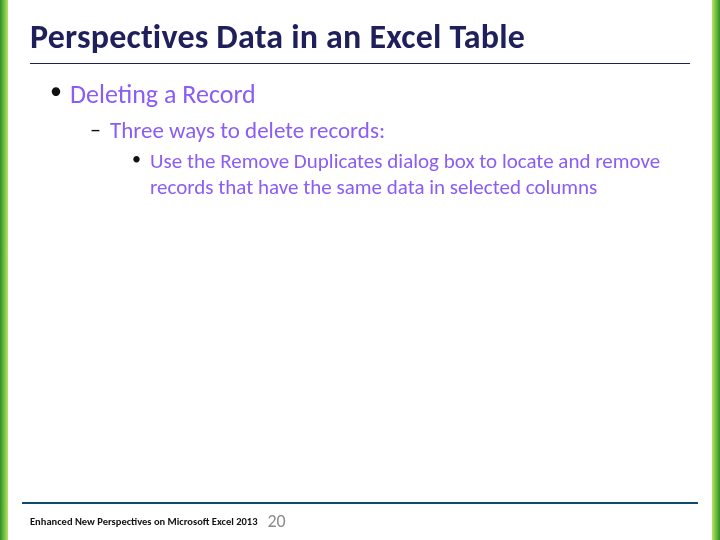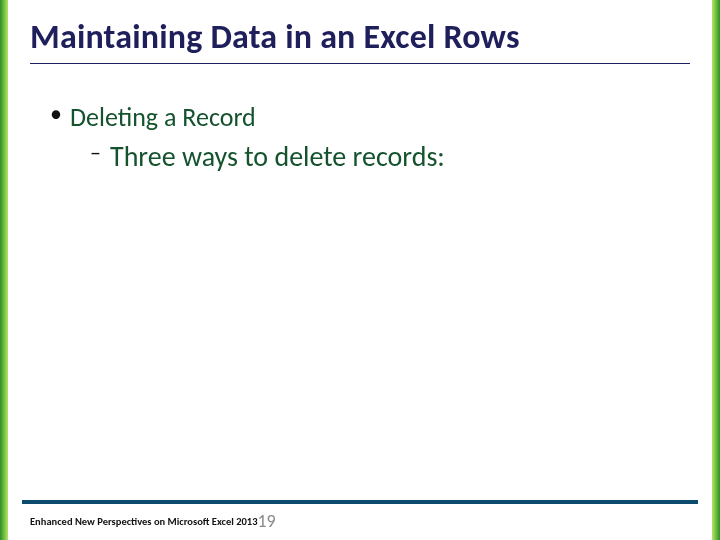--- a/index.html
+++ b/index.html
@@ -38,40 +38,39 @@
     letter-spacing: 0.2px;
   }
   .title-rule {
     margin: 0 22px 10px 22px;
     border: none;
     border-top: 1.5px solid #1f1f5c;
   }
   .content {
     flex: 1;
     padding: 0 26px 0 26px;
-    color: #14532d;
-    margin-top: 23px;
+    color: #8b5cf6;
   }
   .lvl1 {
     font-size: 26px;
     margin: 4px 0 6px 16px;
     position: relative;
     padding-left: 20px;
   }
   .lvl1::before {
     content: "•";
     position: absolute;
     left: 0;
     top: 0;
     color: #111;
     font-size: 24px;
     line-height: 1.1;
   }
   .lvl2 {
-    font-size: 28px;
+    font-size: 23px;
     margin: 0 0 4px 56px;
     position: relative;
     padding-left: 20px;
   }
   .lvl2::before {
     content: "–";
     position: absolute;
     left: 0;
     top: 0;
     color: #111;
@@ -86,26 +85,26 @@
   }
   .lvl3::before {
     content: "•";
     position: absolute;
     left: 0;
     top: 0;
     color: #111;
     font-size: 18px;
   }
   .footer {
-    border-top: 4px solid #0c4a6e;
+    border-top: 2px solid #0c4a6e;
     margin: 0 14px 0 14px;
     padding: 6px 8px 8px 8px;
     display: flex;
     align-items: center;
-    gap: 0;
+    gap: 10px;
   }
   .footer-left {
     font-size: 10.5px;
     font-weight: 600;
     color: #111;
     white-space: nowrap;
   }
   .footer-mid {
     font-size: 8px;
     color: #111;
@@ -120,26 +119,27 @@
   }
 </style>
 </head>
 <body>
 
 <div class="edge-left"></div>
 <div class="edge-right"></div>
 
 <div class="slide">
 
-  <div class="title">Maintaining Data in an Excel Rows</div>
+  <div class="title">Perspectives Data in an Excel Table</div>
   <hr class="title-rule">
 
   <div class="content">
     <div class="lvl1">Deleting a Record</div>
     <div class="lvl2">Three ways to delete records:</div>
+    <div class="lvl3">Use the Remove Duplicates dialog box to locate and remove records that have the same data in selected columns</div>
   </div>
 
   <div class="footer">
     <div class="footer-left">Enhanced New Perspectives on Microsoft Excel 2013</div>
-    <div class="footer-right">19</div>
+    <div class="footer-right">20</div>
   </div>
 
 </div>
 
 </body></html>

